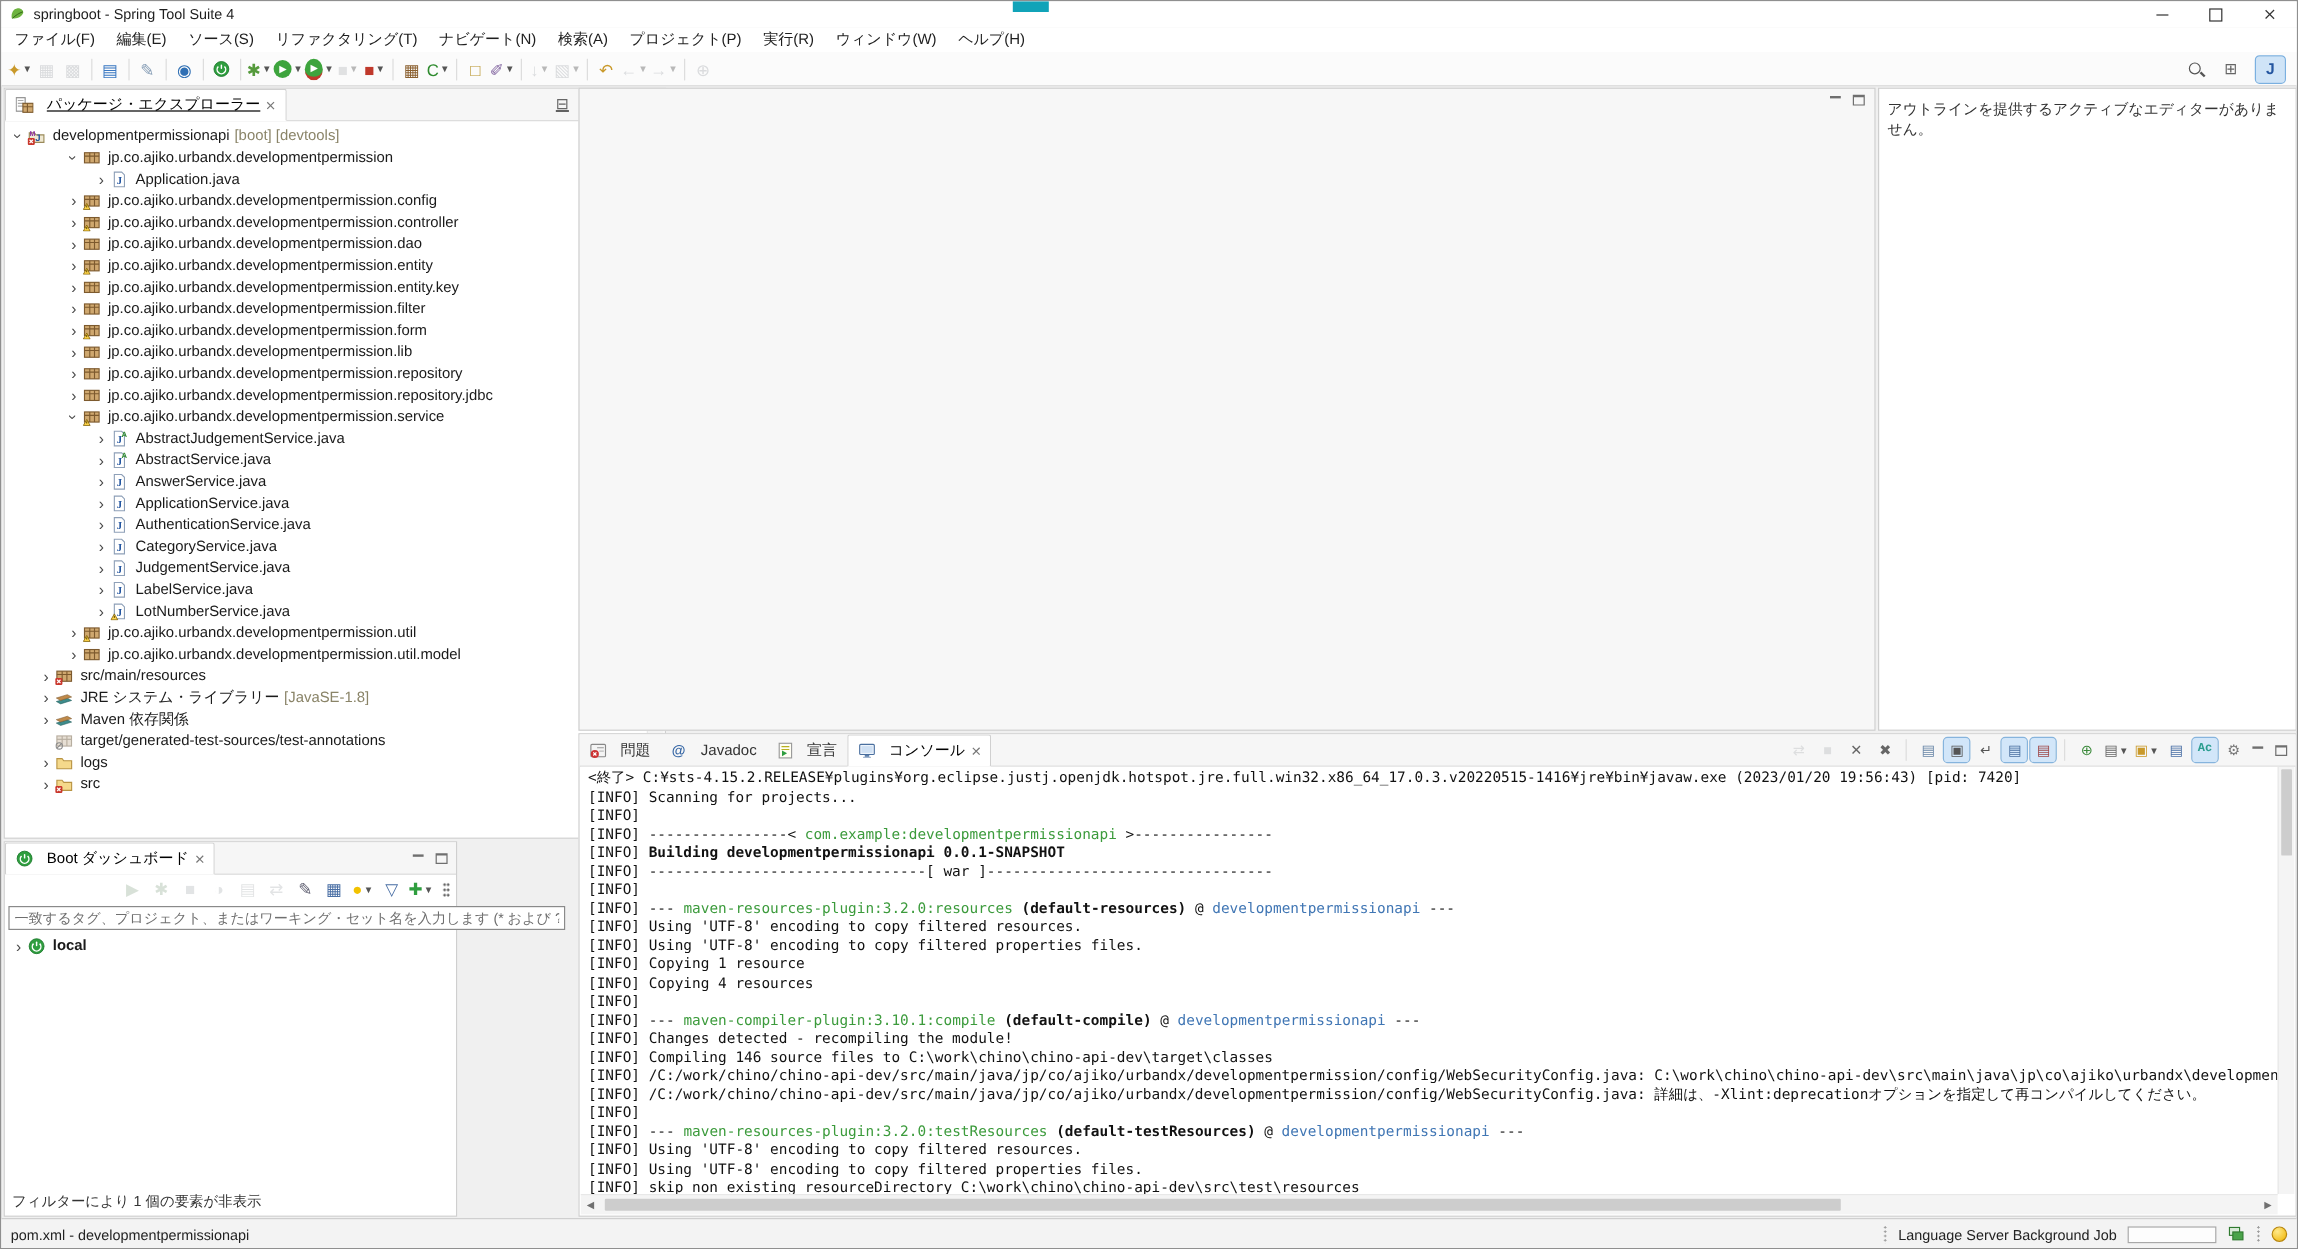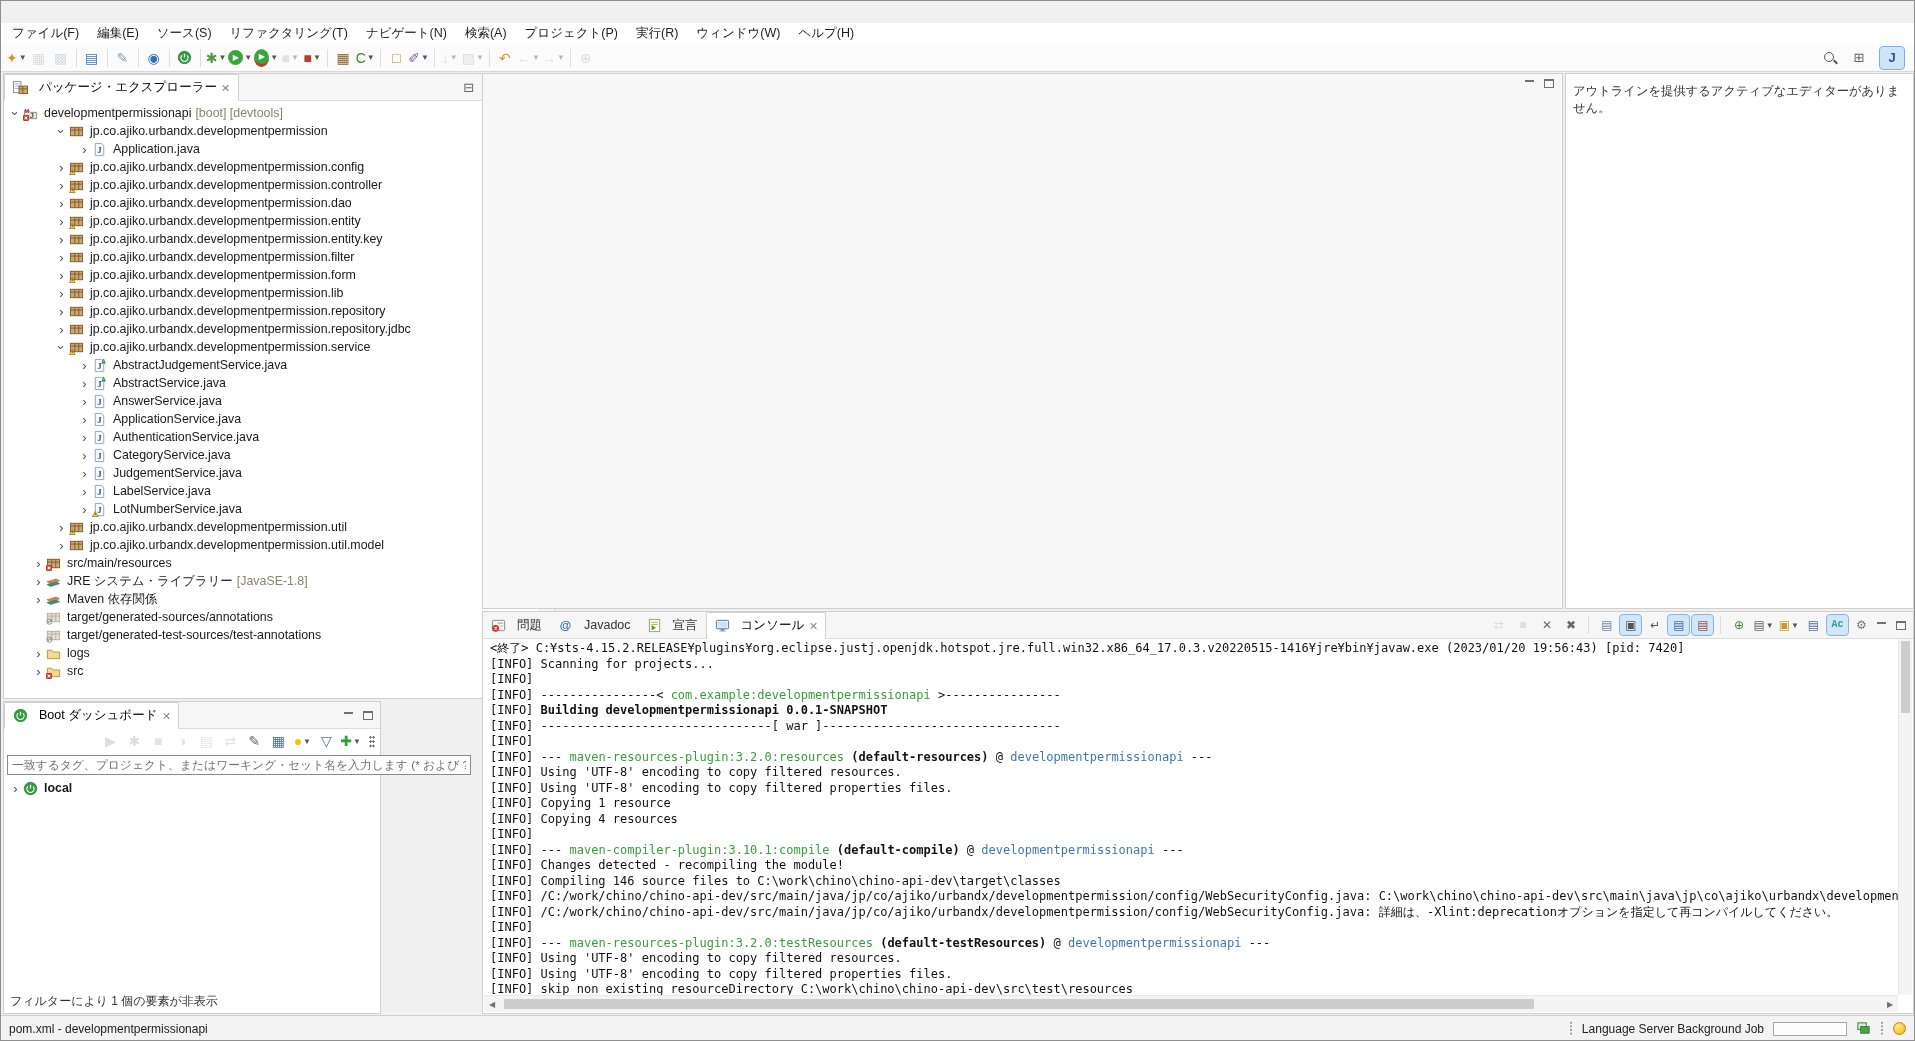--- a/index.html
+++ b/index.html
@@ -28,21 +28,21 @@
   .runc{width:15px;height:15px;border-radius:50%;background:#3da43d;color:#fff;display:flex;align-items:center;justify-content:center;font-size:8px;}
   .cov{border-bottom:3px solid #c0392b;}
   .tbright{margin-left:auto;display:flex;align-items:center;gap:10px;padding-right:6px;}
   .mag{width:16px;height:16px;position:relative;}
   .mag i{position:absolute;left:2px;top:2px;width:8px;height:8px;border:1.6px solid #555;border-radius:50%;}
   .mag::after{content:"";position:absolute;left:11px;top:11px;width:5px;height:2px;background:#555;transform:rotate(45deg);}
   .persp{width:24px;height:22px;display:flex;align-items:center;justify-content:center;border-radius:3px;font-weight:bold;font-size:13px;}
   .persp.active{background:#cfe4f7;outline:1px solid #7ab0e0;color:#2456a0;}
   
   .panel{position:absolute;background:#fff;border:1px solid #cfcfcf;box-sizing:border-box;}
-  #pe{left:2px;top:72px;width:552px;height:626px;}
+  #pe{left:2px;top:72px;width:552px;height:626px;text-decoration:underline;}
   #bd{left:2px;top:700px;width:378px;height:313px;}
   #ed{left:481px;top:72px;width:1081px;height:536px;background:#f7f7f7;}
   #ol{left:1564px;top:72px;width:349px;height:536px;}
   #cons{left:481px;top:610px;width:1432px;height:403px;}
   .phead{height:26px;display:flex;align-items:stretch;border-bottom:1px solid #ddd;background:#f6f6f6;}
   .tab{display:flex;align-items:center;gap:5px;padding:0 8px;font-size:12.5px;color:#333;box-sizing:border-box;}
   .tab.sel{background:#fff;border:1px solid #d0d0d0;border-bottom:1px solid #fff;border-radius:2px 2px 0 0;color:#000;margin-bottom:-1px;}
   .phead-tools{margin-left:auto;display:flex;align-items:center;gap:9px;padding-right:7px;}
   .xs{position:relative;width:8px;height:8px;display:inline-block;}
   .xs::before,.xs::after{content:"";position:absolute;left:3.5px;top:0;width:1.2px;height:8px;background:#777;}
@@ -84,20 +84,41 @@
   .sb-right{margin-left:auto;display:flex;align-items:center;gap:9px;}
   .dotsep{width:4px;height:15px;background-image:radial-gradient(circle,#9a9a9a 0.8px,transparent 1px);background-size:4px 3.6px;}
   .progress{width:72px;height:12px;border:1px solid #a8a8a8;background:#fdfdfd;}
   .bulb{width:11px;height:11px;border-radius:50%;background:radial-gradient(circle at 35% 30%,#ffe98a,#f0b400);border:1px solid #b8860b;}
 </style>
 </head>
 <body>
 
 <div id="app">
 
+  <div class="titlebar">
+    <span class="ticon">
+        <svg width="15" height="15" viewBox="0 0 16 16" xmlns="http://www.w3.org/2000/svg">
+          <path d="M8.2 2 C4.4 2.6 2.2 6.2 3 10.8 C7.6 11.8 11.6 10 13.2 6.2 C13.4 3.8 11.2 1.8 8.2 2 Z" fill="#6db33f"></path>
+          <path d="M3.6 11 C6.5 8.2 9.5 6.3 12.8 5.2" stroke="#2e5d13" stroke-width="0.8" fill="none"></path>
+        </svg>
+      </span>
+    <span>springboot - Spring Tool Suite 4</span>
+    <span class="tartifact"></span>
+    <div class="wbtns">
+      <div class="wbtn">
+          <span class="ico-min"></span>
+        </div>
+      <div class="wbtn">
+          <span class="ico-max"></span>
+        </div>
+      <div class="wbtn">
+          <span class="ico-x"></span>
+        </div>
+    </div>
+  </div>
 
   <div class="menubar" id="menubar">
       <div class="menu-item">ファイル(F)</div>
       <div class="menu-item">編集(E)</div>
       <div class="menu-item">ソース(S)</div>
       <div class="menu-item">リファクタリング(T)</div>
       <div class="menu-item">ナビゲート(N)</div>
       <div class="menu-item">検索(A)</div>
       <div class="menu-item">プロジェクト(P)</div>
       <div class="menu-item">実行(R)</div>
@@ -560,36 +581,20 @@
         </div>
         <div class="trow" style="padding-left: 27px;">
           <span class="arrow">›</span>
           <span class="ic">
             <svg width="15" height="15" viewBox="0 0 16 16" xmlns="http://www.w3.org/2000/svg">
               <path d="M1 11.3 L10.8 8.3 L14.6 10.4 L4.8 13.4 Z" fill="#3d8b8b" stroke="#25615f" stroke-width="0.5"></path>
               <path d="M1 8.2 L10.8 5.2 L14.6 7.3 L4.8 10.3 Z" fill="#c08a4a" stroke="#7d5a2e" stroke-width="0.5"></path>
             </svg>
           </span>
           <span class="lbl">Maven 依存関係</span>
-        </div>
-        <div class="trow" style="padding-left: 27px;">
-          <span class="arrow"></span>
-          <span class="ic">
-            <svg width="15" height="15" viewBox="0 0 16 16" xmlns="http://www.w3.org/2000/svg">
-              <g opacity="0.7">
-                <rect x="1.5" y="3.5" width="13" height="9" fill="#ddd2c2" stroke="#9a8c78"></rect>
-                <line x1="1.5" y1="6.5" x2="14.5" y2="6.5" stroke="#9a8c78"></line>
-                <line x1="6.2" y1="3.5" x2="6.2" y2="12.5" stroke="#9a8c78"></line>
-                <line x1="10.4" y1="3.5" x2="10.4" y2="12.5" stroke="#9a8c78"></line>
-              </g>
-              <circle cx="3.6" cy="12.4" r="2.8" fill="none" stroke="#8a8a8a"></circle>
-              <line x1="1.6" y1="14.4" x2="5.6" y2="10.4" stroke="#8a8a8a"></line>
-            </svg>
-          </span>
-          <span class="lbl">target/generated-sources/annotations</span>
         </div>
         <div class="trow" style="padding-left: 27px;">
           <span class="arrow"></span>
           <span class="ic">
             <svg width="15" height="15" viewBox="0 0 16 16" xmlns="http://www.w3.org/2000/svg">
               <g opacity="0.7">
                 <rect x="1.5" y="3.5" width="13" height="9" fill="#ddd2c2" stroke="#9a8c78"></rect>
                 <line x1="1.5" y1="6.5" x2="14.5" y2="6.5" stroke="#9a8c78"></line>
                 <line x1="6.2" y1="3.5" x2="6.2" y2="12.5" stroke="#9a8c78"></line>
                 <line x1="10.4" y1="3.5" x2="10.4" y2="12.5" stroke="#9a8c78"></line>

